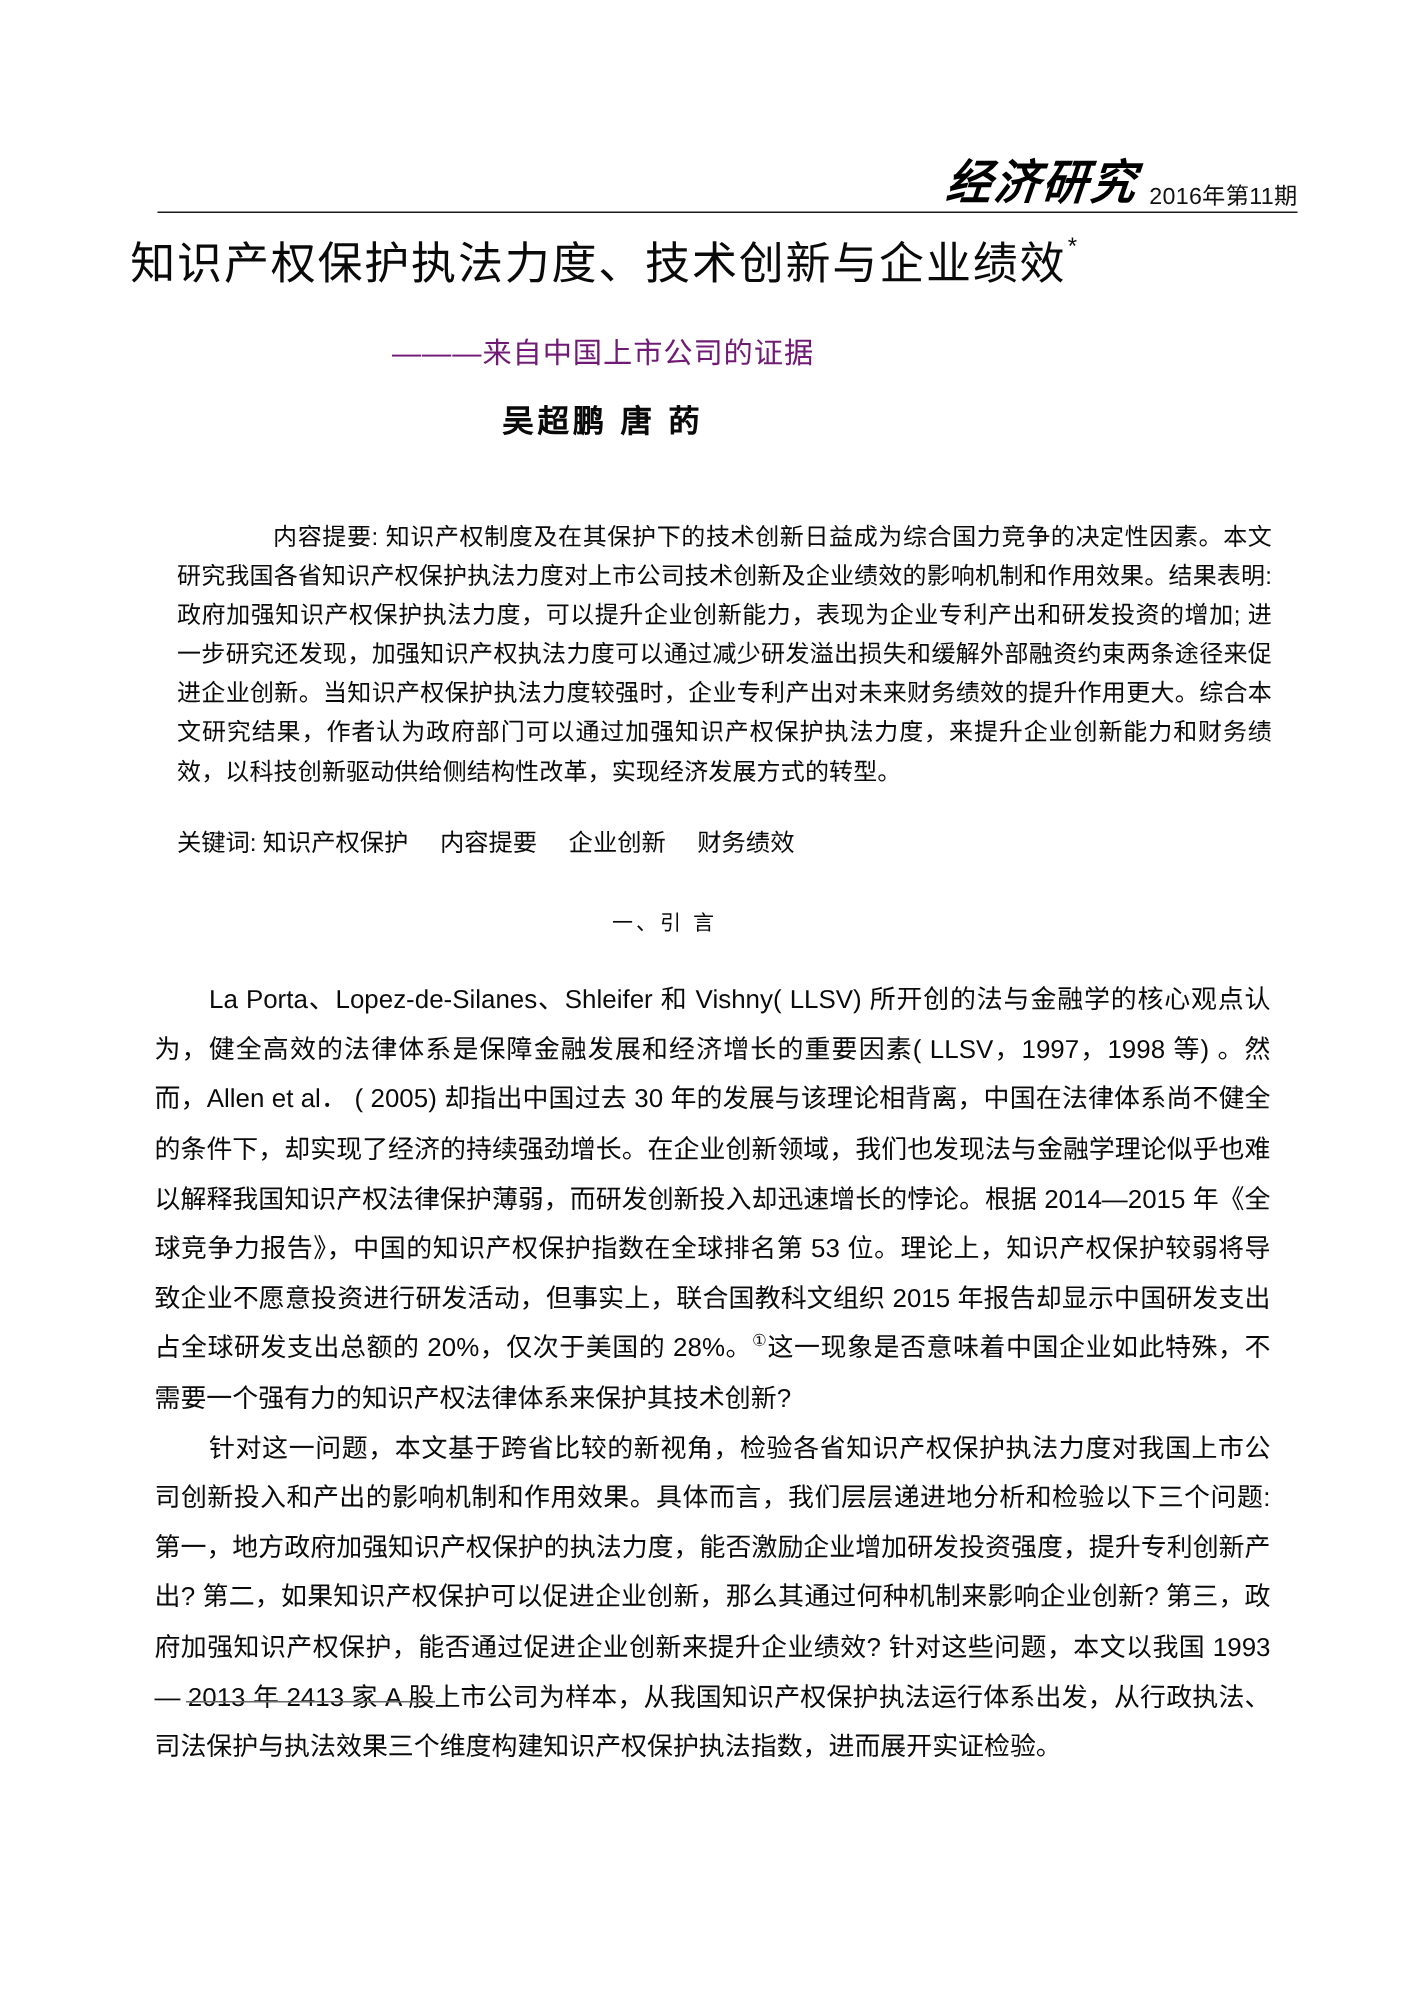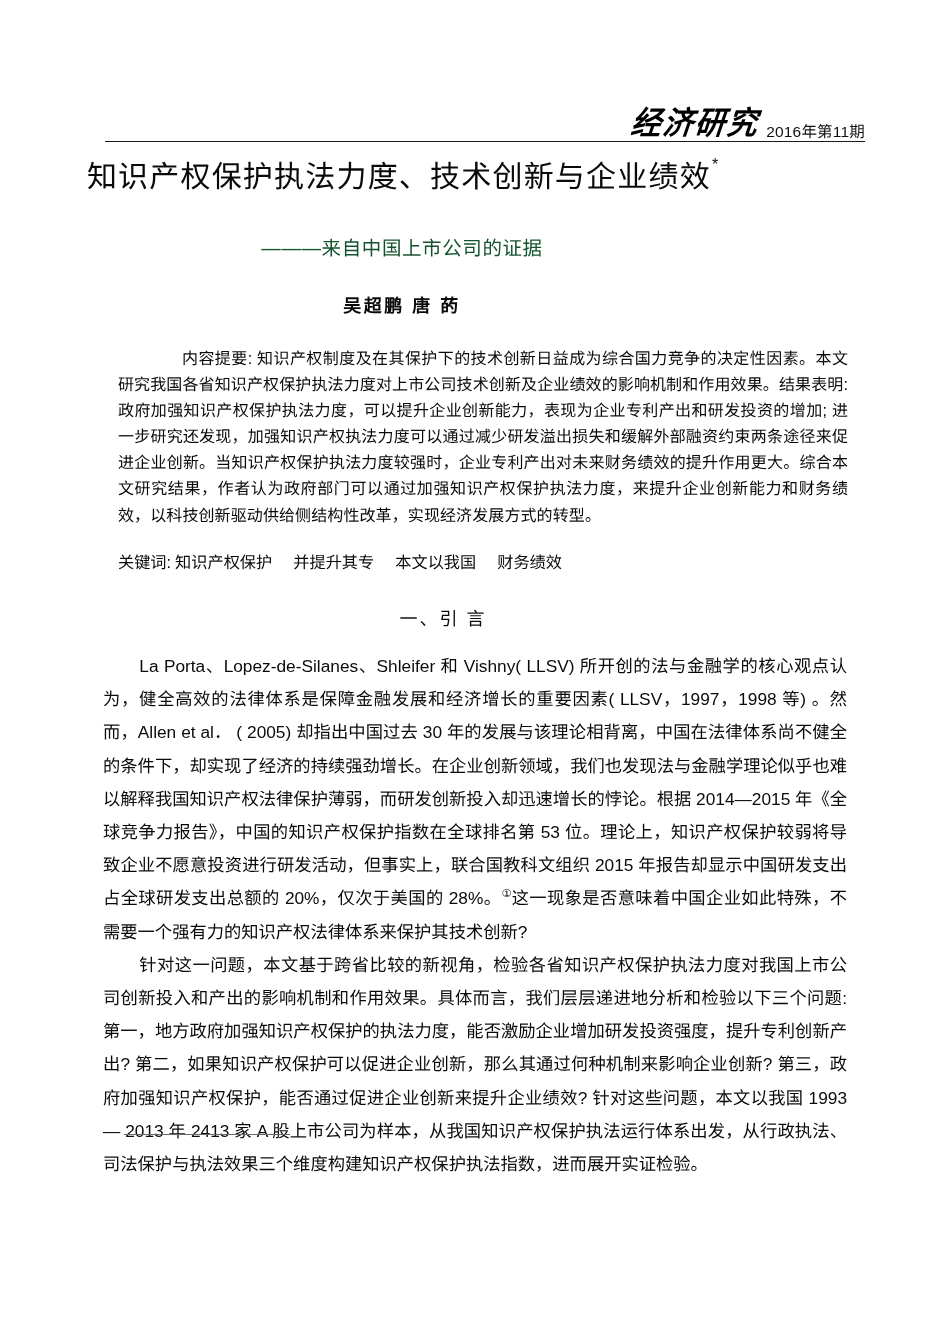--- a/index.html
+++ b/index.html
@@ -77,28 +77,28 @@
   }
   .doc-title .star {
     font-size: 16px;
     vertical-align: super;
     position: relative;
     top: -6px;
     left: 1px;
     letter-spacing: 0;
   }
   .doc-subtitle {
-    margin-top: 36px;
+    margin-top: 23px;
     font-size: 19.5px;
     letter-spacing: 0.6px;
-    color: #14532d;
+    color: #701a75;
   }
   .authors {
-    margin-top: 30px;
-    font-size: 18px;
+    margin-top: 16px;
+    font-size: 21px;
     font-weight: bold;
     letter-spacing: 2.5px;
     color: #0a0a0a;
   }
 
   
   .abstract {
     position: absolute;
     left: 118px;
     top: 346px;
@@ -127,21 +127,21 @@
   .keywords .kw-item { margin-left: 1.3em; }
   .keywords .kw-first { margin-left: 0.25em; text-align: right; }
 
   
   .section-heading {
     position: absolute;
     left: 0;
     top: 604px;
     width: 886px;
     text-align: center;
-    font-size: 18px;
+    font-size: 14px;
     font-weight: normal;
     letter-spacing: 2px;
     color: #0a0a0a;
   }
 
   
   .body-text {
     position: absolute;
     left: 103px;
     top: 650px;
@@ -188,21 +188,21 @@
     </div>
     <div class="doc-subtitle">———来自中国上市公司的证据</div>
     <div class="authors">吴超鹏 唐 菂</div>
   </div>
 
   <div class="abstract">
     <p>内容提要: 知识产权制度及在其保护下的技术创新日益成为综合国力竞争的决定性因素。本文研究我国各省知识产权保护执法力度对上市公司技术创新及企业绩效的影响机制和作用效果。结果表明: 政府加强知识产权保护执法力度，可以提升企业创新能力，表现为企业专利产出和研发投资的增加; 进一步研究还发现，加强知识产权执法力度可以通过减少研发溢出损失和缓解外部融资约束两条途径来促进企业创新。当知识产权保护执法力度较强时，企业专利产出对未来财务绩效的提升作用更大。综合本文研究结果，作者认为政府部门可以通过加强知识产权保护执法力度，来提升企业创新能力和财务绩效，以科技创新驱动供给侧结构性改革，实现经济发展方式的转型。</p>
   </div>
 
   <div class="keywords">
-    <span class="kw-label">关键词:</span><span class="kw-item kw-first">知识产权保护</span><span class="kw-item">并提升其专</span><span class="kw-item">本文以我国</span><span class="kw-item">财务绩效</span>
+    <span class="kw-label">关键词:</span><span class="kw-item kw-first">知识产权保护</span><span class="kw-item">内容提要</span><span class="kw-item">企业创新</span><span class="kw-item">财务绩效</span>
   </div>
 
   <div class="section-heading">一、引 言</div>
 
   <div class="body-text">
     <p><span>La Porta、Lopez-de-Silanes、Shleifer 和 Vishny( LLSV) 所开创的法与金融学的核心观点认为，健全高效的法律体系是保障金融发展和经济增长的重要因素( LLSV，1997，1998 等) 。然而，Allen et al． ( 2005) 却指出中国过去 30 年的发展与该理论相背离，中国在法律体系尚不健全的条件下，却实现了经济的持续强劲增长。在企业创新领域，我们也发现法与金融学理论似乎也难以解释我国知识产权法律保护薄弱，而研发创新投入却迅速增长的悖论。根据 2014—2015 年《全球竞争力报告》，中国的知识产权保护指数在全球排名第 53 位。理论上，知识产权保护较弱将导致企业不愿意投资进行研发活动，但事实上，联合国教科文组织 2015 年报告却显示中国研发支出占全球研发支出总额的 20%，仅次于美国的 28%。</span><span class="sup-note">①</span><span>这一现象是否意味着中国企业如此特殊，不需要一个强有力的知识产权法律体系来保护其技术创新?</span></p>
     <p>针对这一问题，本文基于跨省比较的新视角，检验各省知识产权保护执法力度对我国上市公司创新投入和产出的影响机制和作用效果。具体而言，我们层层递进地分析和检验以下三个问题: 第一，地方政府加强知识产权保护的执法力度，能否激励企业增加研发投资强度，提升专利创新产出? 第二，如果知识产权保护可以促进企业创新，那么其通过何种机制来影响企业创新? 第三，政府加强知识产权保护，能否通过促进企业创新来提升企业绩效? 针对这些问题，本文以我国 1993— 2013 年 2413 家 A 股上市公司为样本，从我国知识产权保护执法运行体系出发，从行政执法、司法保护与执法效果三个维度构建知识产权保护执法指数，进而展开实证检验。</p>
   </div>
 
   <div class="footnote-rule"></div>

